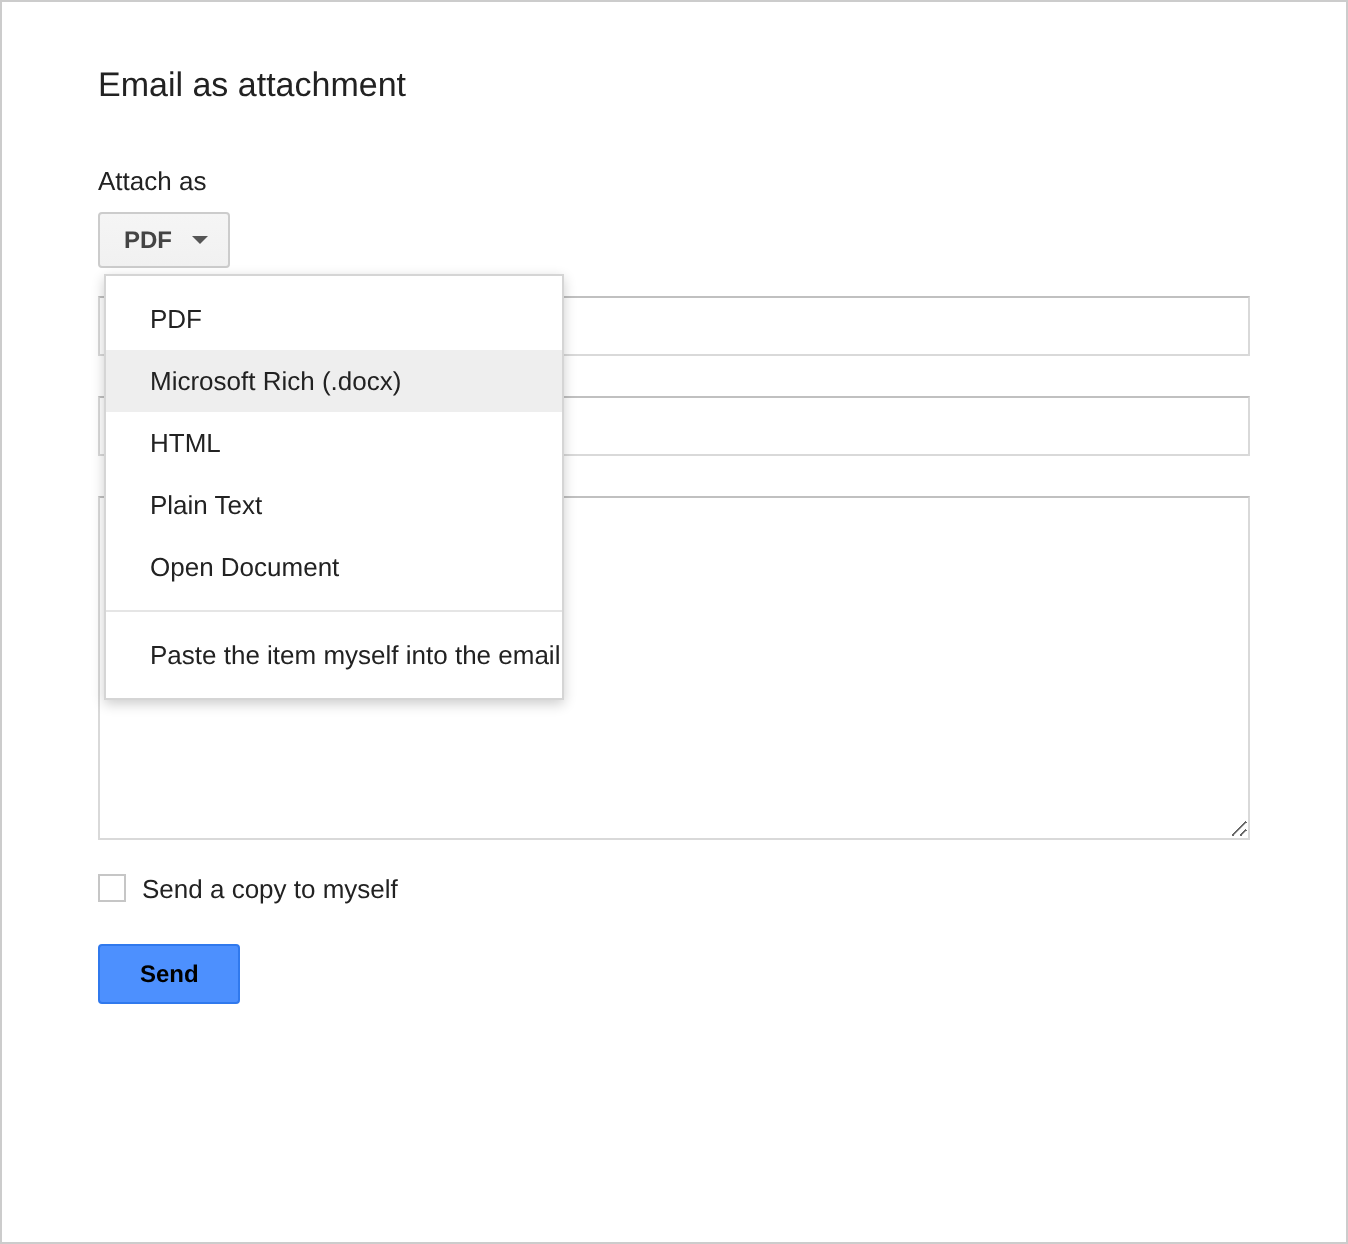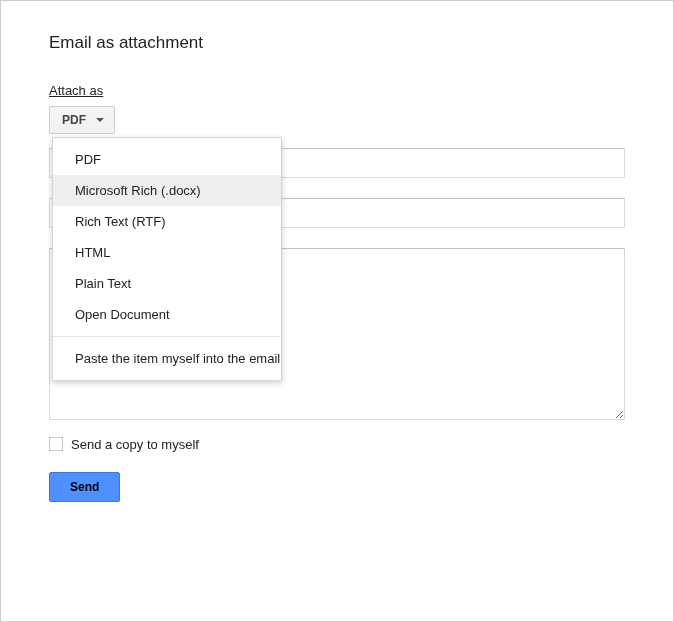--- a/index.html
+++ b/index.html
@@ -27,21 +27,20 @@
       font-size: 17px;
       font-weight: normal;
       color: #222;
       margin-bottom: 30px;
     }
     .label {
       font-size: 13px;
       color: #222;
       margin-bottom: 8px;
       display: block;
-      text-decoration: underline;
     }
     .dropdown-btn {
       display: inline-flex;
       align-items: center;
       background: linear-gradient(#f5f5f5, #f1f1f1);
       border: 1px solid #ccc;
       border-radius: 2px;
       padding: 6px 10px 6px 12px;
       font-size: 12px;
       font-weight: bold;
@@ -168,21 +167,20 @@
 
       <div class="button-row">
         <button class="btn btn-primary">Send</button>
       </div>
     </div>
   </div>
 
   <div class="dropdown-menu">
     <div class="dropdown-item">PDF</div>
     <div class="dropdown-item hover">Microsoft Rich (.docx)</div>
-    <div class="dropdown-item">Rich Text (RTF)</div>
     <div class="dropdown-item">HTML</div>
     <div class="dropdown-item">Plain Text</div>
     <div class="dropdown-item">Open Document</div>
     <div class="dropdown-divider"></div>
     <div class="dropdown-item">Paste the item myself into the email</div>
   </div>
 
 </div>
 
 </body></html>

